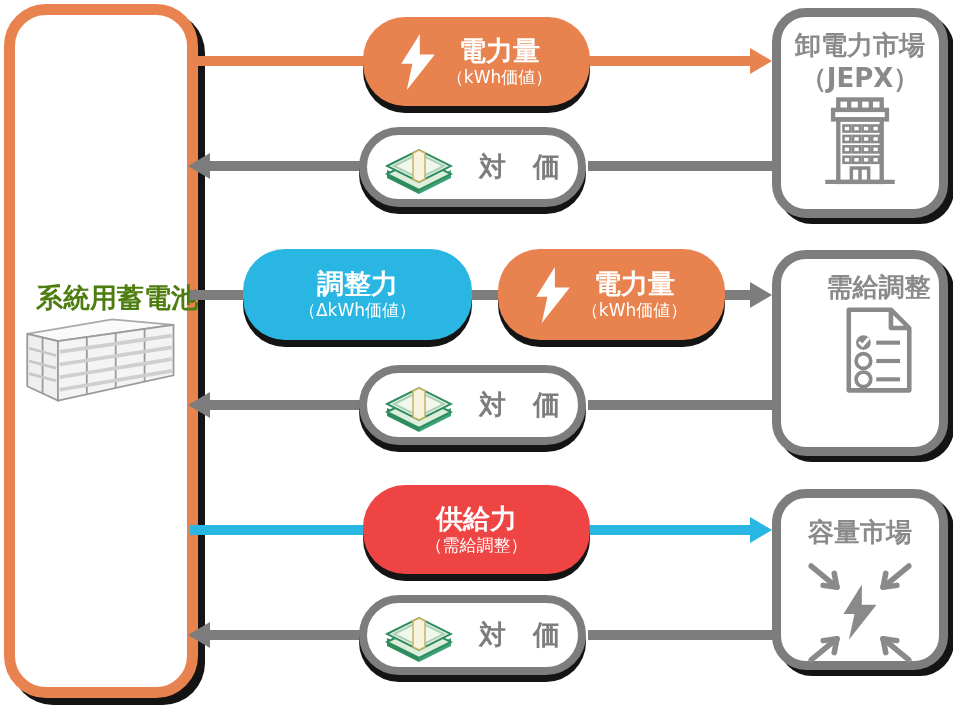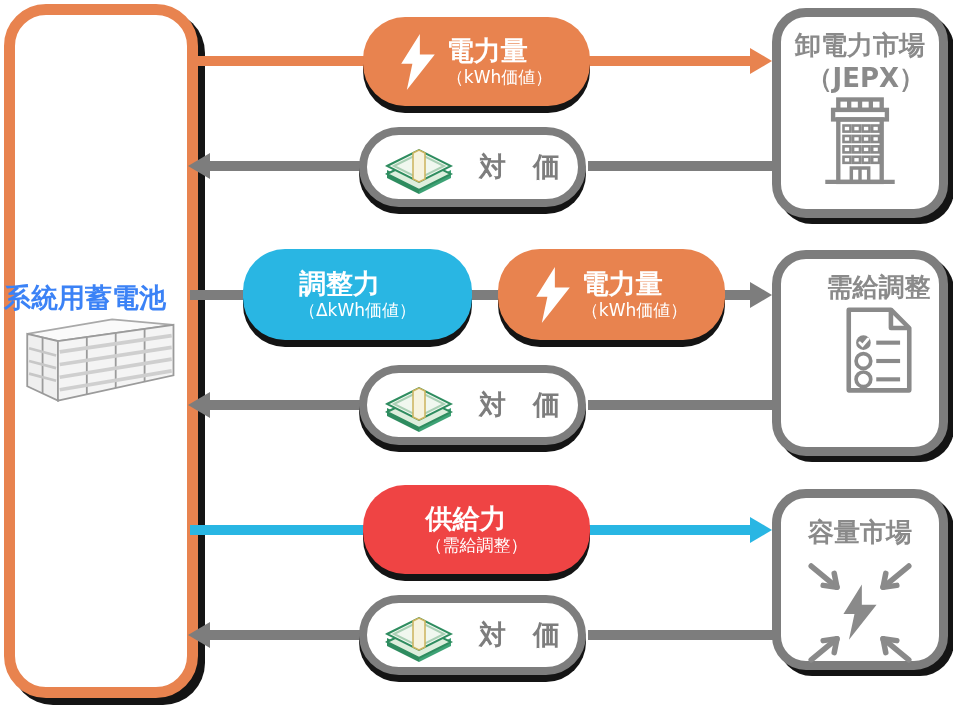--- a/index.html
+++ b/index.html
@@ -3,35 +3,35 @@
 <meta charset="utf-8">
 <style>
   * { margin:0; padding:0; box-sizing:border-box; }
   body { font-family:"DejaVu Sans","Liberation Sans",sans-serif; background:#fff; }
   #stage { position:relative; width:953px; height:705px; background:#fff; overflow:hidden; }
 
   
   .battery-box { position:absolute; left:4px; top:4px; width:194px; height:694px;
     background:#fff; border:11px solid #E8834F; border-radius:42px;
     box-shadow:7px 7px 0 rgba(0,0,0,.92); z-index:1; }
-  .battery-label { position:absolute; left:4px; top:280px; width:194px; text-align:left;
-    color:#3b82f6; font-size:27px; font-weight:700; z-index:2; letter-spacing:0; }
+  .battery-label { position:absolute; left:4px; top:280px; width:194px; text-align:right;
+    color:#4d7c0f; font-size:27px; font-weight:700; z-index:2; letter-spacing:0; }
   .battery-icon-wrap { position:absolute; left:20px; top:316px; width:158px; height:98px; z-index:2; }
 
   
   .market-box { position:absolute; left:772px; width:176px; background:#fff;
     border:9px solid #7D7D7D; border-radius:34px; box-shadow:6px 6px 0 rgba(0,0,0,.92);
     z-index:2; display:flex; flex-direction:column; align-items:center; }
-  .market-title { color:#8A8A8A; font-size:26px; font-weight:700; text-align:right;
+  .market-title { color:#8A8A8A; font-size:26px; font-weight:700; text-align:center;
     line-height:1.25; margin-top:12px; }
 
   
   .badge { position:absolute; border-radius:42px; box-shadow:0 7px 0 rgba(0,0,0,.92);
     display:flex; align-items:center; justify-content:center; z-index:4; color:#fff; }
-  .badge .txt { line-height:1.1; }
+  .badge .txt { text-align:center; line-height:1.1; }
   .badge .main { font-size:27px; font-weight:700; }
   .badge .sub { font-size:17px; font-weight:400; margin-top:2px; }
   .badge .bolt { margin-right:12px; display:flex; }
 
   
   .taika { position:absolute; width:227px; height:80px; background:#fff;
     border:8px solid #7D7D7D; border-radius:40px; box-shadow:0 7px 0 rgba(0,0,0,.92);
     display:flex; align-items:center; justify-content:center; gap:26px; z-index:4; }
   .taika .lbl { color:#7D7D7D; font-size:27px; font-weight:700;font-family:Liberation Mono, monospace; }
 

